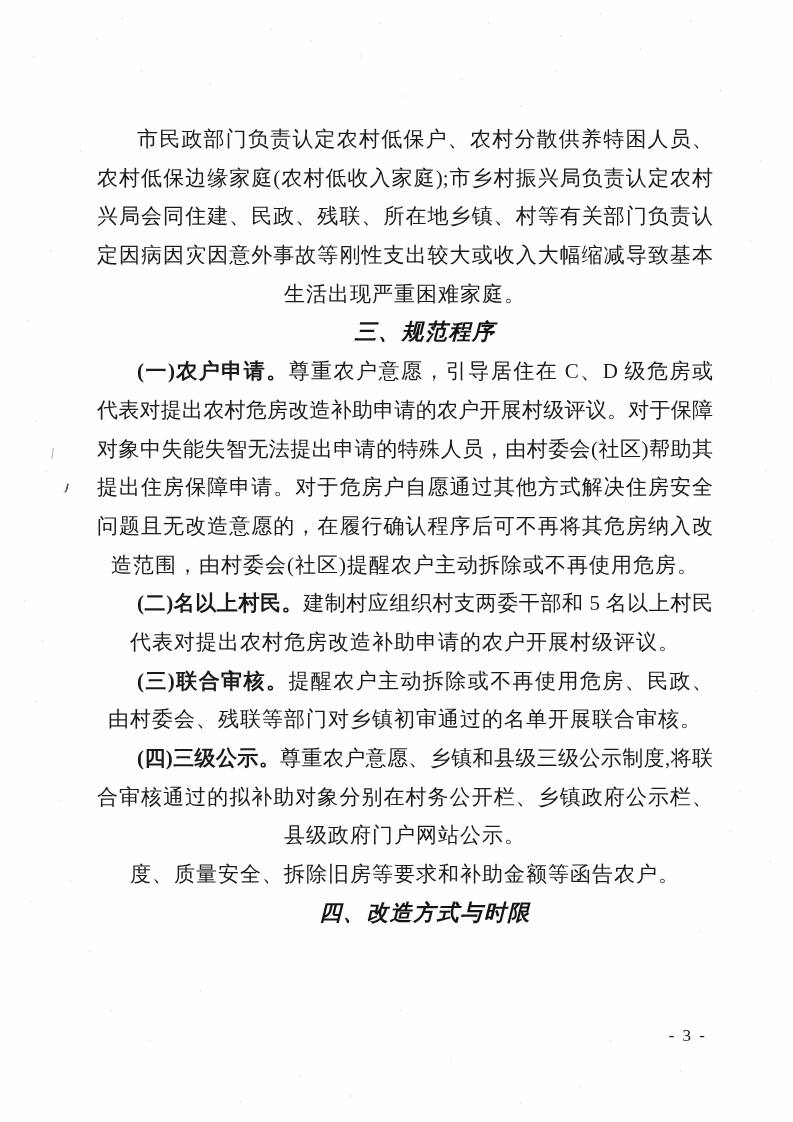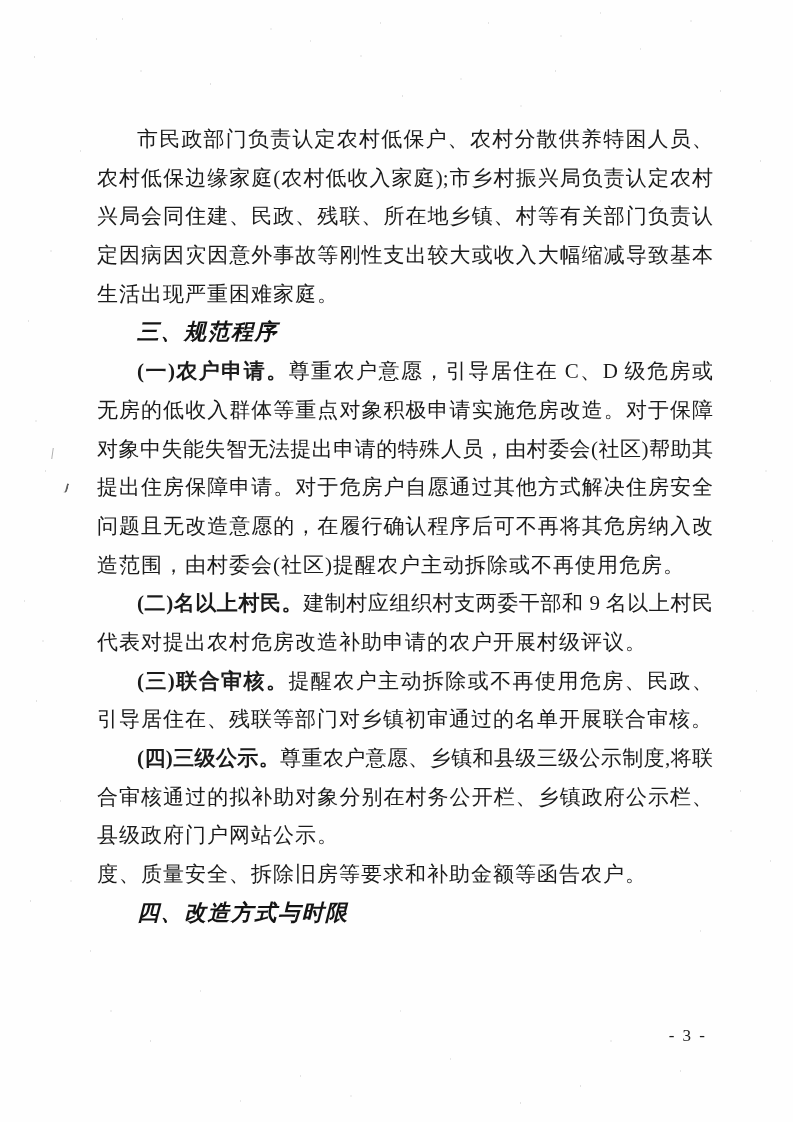--- a/index.html
+++ b/index.html
@@ -70,20 +70,21 @@
   .content {
     position:absolute; left:97px; top:120px; width:616px;
     color:#1b1b1b;
   }
   .line {
     font-size:21px;
     line-height:38.7px;
     height:38.7px;
     white-space:pre-wrap;
     letter-spacing:1px;
+    text-align:center;
   }
   .just {
     text-align:justify;
     text-align-last:justify;
     text-justify:inter-character;
     letter-spacing:0;
   }
   .indent { text-indent:40px; }
   .lead { font-weight:bold; }
   .heading {
@@ -114,31 +115,31 @@
 
     <div class="line just indent">市民政部门负责认定农村低保户、农村分散供养特困人员、</div>
     <div class="line just">农村低保边缘家庭(农村低收入家庭);市乡村振兴局负责认定农村</div>
     <div class="line just">兴局会同住建、民政、残联、所在地乡镇、村等有关部门负责认</div>
     <div class="line just">定因病因灾因意外事故等刚性支出较大或收入大幅缩减导致基本</div>
     <div class="line">生活出现严重困难家庭。</div>
 
     <div class="line heading indent">三、规范程序</div>
 
     <div class="line just indent"><span class="lead">(一)农户申请。</span><span>尊重农户意愿，引导居住在 C、D 级危房或</span></div>
-    <div class="line just">无房的低收入群体等重点对象积极申请实施危房改造。对于保障</div>
+    <div class="line just">代表对提出农村危房改造补助申请的农户开展村级评议。对于保障</div>
     <div class="line just">对象中失能失智无法提出申请的特殊人员，由村委会(社区)帮助其</div>
     <div class="line just">提出住房保障申请。对于危房户自愿通过其他方式解决住房安全</div>
     <div class="line just">问题且无改造意愿的，在履行确认程序后可不再将其危房纳入改</div>
     <div class="line">造范围，由村委会(社区)提醒农户主动拆除或不再使用危房。</div>
 
-    <div class="line just indent"><span class="lead">(二)名以上村民。</span><span>建制村应组织村支两委干部和 9 名以上村民</span></div>
+    <div class="line just indent"><span class="lead">(二)名以上村民。</span><span>建制村应组织村支两委干部和 5 名以上村民</span></div>
     <div class="line">代表对提出农村危房改造补助申请的农户开展村级评议。</div>
 
     <div class="line just indent"><span class="lead">(三)联合审核。</span><span>提醒农户主动拆除或不再使用危房、民政、</span></div>
-    <div class="line">引导居住在、残联等部门对乡镇初审通过的名单开展联合审核。</div>
+    <div class="line">由村委会、残联等部门对乡镇初审通过的名单开展联合审核。</div>
 
     <div class="line just indent"><span class="lead">(四)三级公示。</span><span>尊重农户意愿、乡镇和县级三级公示制度,将联</span></div>
     <div class="line just">合审核通过的拟补助对象分别在村务公开栏、乡镇政府公示栏、</div>
     <div class="line">县级政府门户网站公示。</div>
 
     <div class="line">度、质量安全、拆除旧房等要求和补助金额等函告农户。</div>
 
     <div class="line heading indent">四、改造方式与时限</div>
 
   </div>

